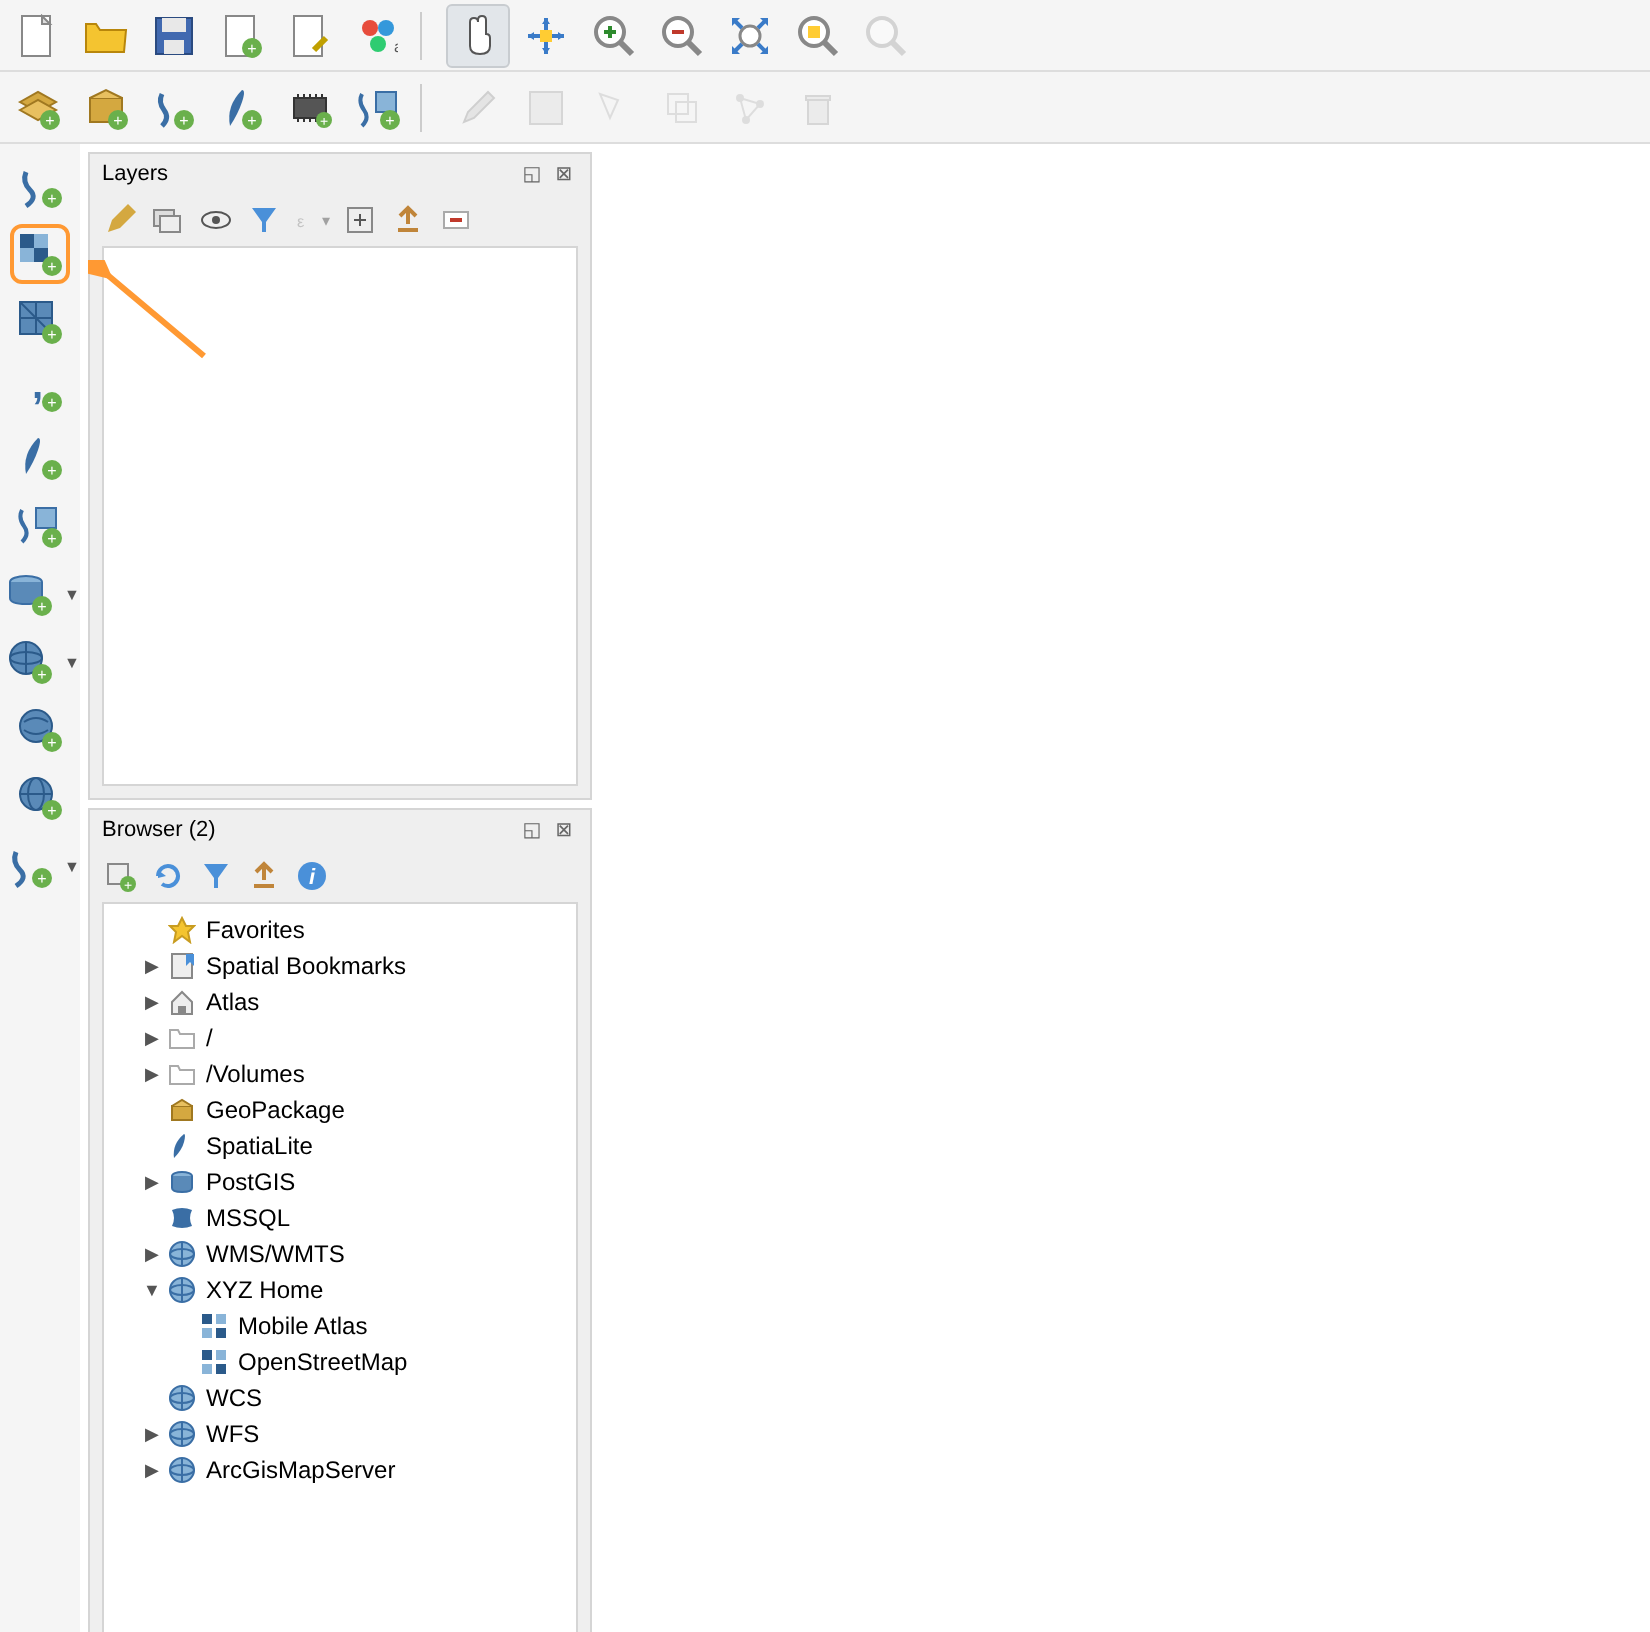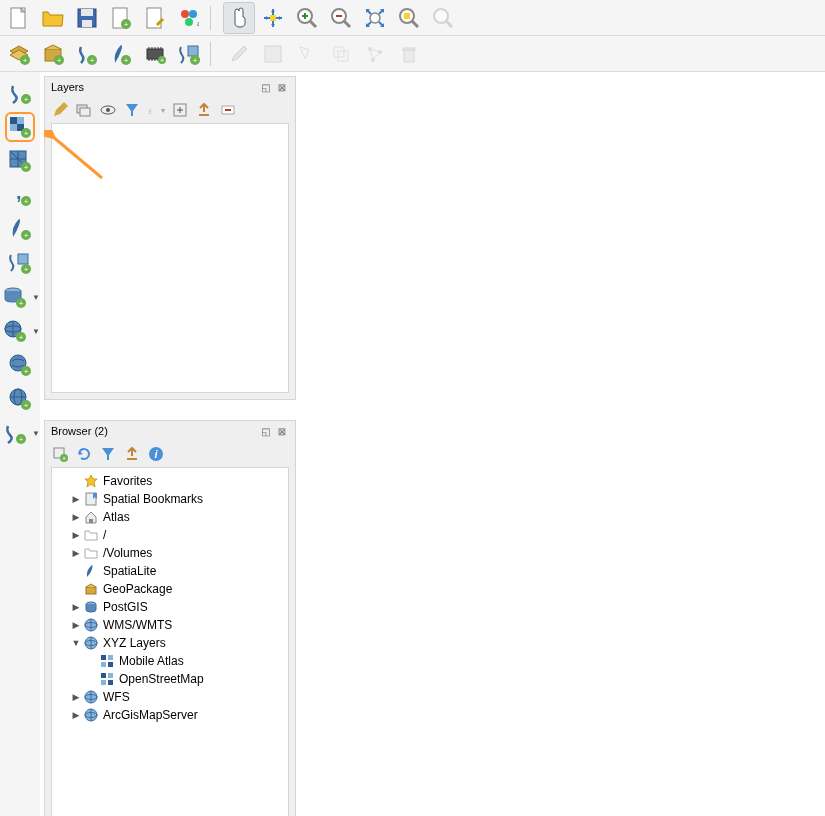--- a/index.html
+++ b/index.html
@@ -13,21 +13,21 @@
   .sep { width: 8px; height: 24px; border-left: 1px solid #ccc; margin: 0 4px; }
   .icon { width: 22px; height: 22px; display: flex; align-items: center; justify-content: center; }
   
   .main { display: flex; height: calc(100% - 72px); }
   .side-toolbar { width: 40px; background: #f5f5f5; display: flex; flex-direction: column; align-items: center; padding-top: 6px; gap: 4px; }
   .side-btn { width: 30px; height: 30px; display: flex; align-items: center; justify-content: center; cursor: pointer; position: relative; }
   .side-btn.highlighted { border: 2px solid #ff9933; border-radius: 6px; }
   .dropdown-arrow { font-size: 8px; color: #555; margin-left: 2px; }
   .side-row { display: flex; align-items: center; }
   
-  .panels { width: 256px; display: flex; flex-direction: column; gap: 20px; padding: 4px 0 0 4px; }
+  .panels { width: 256px; display: flex; flex-direction: column; gap: 4px; padding: 4px 0 0 4px; }
   .panel { background: #efefef; border: 1px solid #d5d5d5; display: flex; flex-direction: column; }
   .panel-header { display: flex; align-items: center; padding: 3px 6px; font-size: 11px; background: #efefef; }
   .panel-header .title { flex: 1; }
   .panel-header .winbtn { width: 14px; height: 14px; margin-left: 2px; cursor: pointer; font-size: 10px; display: flex; align-items: center; justify-content: center; color: #666; }
   .panel-toolbar { display: flex; padding: 4px 6px; gap: 6px; align-items: center; }
   .panel-toolbar .ptbtn { width: 18px; height: 18px; display: flex; align-items: center; justify-content: center; cursor: pointer; }
   .panel-body { background: #fff; margin: 0 6px 6px 6px; border: 1px solid #d5d5d5; overflow-y: auto; }
   .layers-body { height: 270px; }
   .browser-body { height: 402px; }
   
@@ -546,44 +546,53 @@
                 <svg width="14" height="12" viewBox="0 0 14 12">
                   <path d="M1 2 L1 11 L13 11 L13 4 L6 4 L5 2 Z" fill="#fff" stroke="#aaa"></path>
                 </svg>
               </span>
               <span class="label">/Volumes</span>
             </div>
             <div class="tree-item indent1">
               <span class="caret"></span>
               <span class="ticon">
                 <svg width="14" height="14" viewBox="0 0 14 14">
-                  <path d="M3 13 Q2 6 8 1 Q9 1 8 5 Q7 9 3 13" fill="#3a6ea5"></path>
-                </svg>
-              </span>
-              <span class="label">SpatiaLite</span>
-            </div>
-            <div class="tree-item indent1">
-              <span class="caret"></span>
-              <span class="ticon">
-                <svg width="14" height="14" viewBox="0 0 14 14">
                   <rect x="2" y="5" width="10" height="7" fill="#d4a840" stroke="#a07820"></rect>
                   <path d="M2 5 L7 2 L12 5" fill="#e8c060" stroke="#a07820"></path>
                 </svg>
               </span>
               <span class="label">GeoPackage</span>
             </div>
             <div class="tree-item indent1">
+              <span class="caret"></span>
+              <span class="ticon">
+                <svg width="14" height="14" viewBox="0 0 14 14">
+                  <path d="M3 13 Q2 6 8 1 Q9 1 8 5 Q7 9 3 13" fill="#3a6ea5"></path>
+                </svg>
+              </span>
+              <span class="label">SpatiaLite</span>
+            </div>
+            <div class="tree-item indent1">
               <span class="caret">▶</span>
               <span class="ticon">
                 <svg width="14" height="14" viewBox="0 0 14 14">
                   <ellipse cx="7" cy="4" rx="5" ry="2" fill="#89b4d8" stroke="#3a6ea5"></ellipse>
                   <path d="M2 4 L2 10 Q2 12 7 12 Q12 12 12 10 L12 4" fill="#5a8ab8" stroke="#3a6ea5"></path>
                 </svg>
               </span>
               <span class="label">PostGIS</span>
+            </div>
+            <div class="tree-item indent1">
+              <span class="caret"></span>
+              <span class="ticon">
+                <svg width="14" height="14" viewBox="0 0 14 14">
+                  <path d="M2 3 Q7 1 12 3 Q10 7 12 11 Q7 13 2 11 Q4 7 2 3" fill="#3a6ea5"></path>
+                </svg>
+              </span>
+              <span class="label">MSSQL</span>
             </div>
             <div class="tree-item indent1">
               <span class="caret">▶</span>
               <span class="ticon">
                 <svg width="14" height="14" viewBox="0 0 14 14">
                   <circle cx="7" cy="7" r="6" fill="#89b4d8" stroke="#3a6ea5"></circle>
                   <ellipse cx="7" cy="7" rx="6" ry="2.5" fill="none" stroke="#3a6ea5"></ellipse>
                   <line x1="7" y1="1" x2="7" y2="13" stroke="#3a6ea5"></line>
                 </svg>
               </span>
@@ -591,21 +600,21 @@
             </div>
             <div class="tree-item indent1">
               <span class="caret">▼</span>
               <span class="ticon">
                 <svg width="14" height="14" viewBox="0 0 14 14">
                   <circle cx="7" cy="7" r="6" fill="#89b4d8" stroke="#3a6ea5"></circle>
                   <ellipse cx="7" cy="7" rx="6" ry="2.5" fill="none" stroke="#3a6ea5"></ellipse>
                   <line x1="7" y1="1" x2="7" y2="13" stroke="#3a6ea5"></line>
                 </svg>
               </span>
-              <span class="label">XYZ Layers</span>
+              <span class="label">XYZ Home</span>
             </div>
             <div class="tree-item indent2">
               <span class="caret"></span>
               <span class="ticon">
                 <svg width="14" height="14" viewBox="0 0 14 14">
                   <rect x="1" y="1" width="5" height="5" fill="#2b5a8a"></rect>
                   <rect x="8" y="1" width="5" height="5" fill="#89b4d8"></rect>
                   <rect x="1" y="8" width="5" height="5" fill="#89b4d8"></rect>
                   <rect x="8" y="8" width="5" height="5" fill="#2b5a8a"></rect>
                 </svg>
@@ -616,20 +625,31 @@
               <span class="caret"></span>
               <span class="ticon">
                 <svg width="14" height="14" viewBox="0 0 14 14">
                   <rect x="1" y="1" width="5" height="5" fill="#2b5a8a"></rect>
                   <rect x="8" y="1" width="5" height="5" fill="#89b4d8"></rect>
                   <rect x="1" y="8" width="5" height="5" fill="#89b4d8"></rect>
                   <rect x="8" y="8" width="5" height="5" fill="#2b5a8a"></rect>
                 </svg>
               </span>
               <span class="label">OpenStreetMap</span>
+            </div>
+            <div class="tree-item indent1">
+              <span class="caret"></span>
+              <span class="ticon">
+                <svg width="14" height="14" viewBox="0 0 14 14">
+                  <circle cx="7" cy="7" r="6" fill="#89b4d8" stroke="#3a6ea5"></circle>
+                  <ellipse cx="7" cy="7" rx="6" ry="2.5" fill="none" stroke="#3a6ea5"></ellipse>
+                  <line x1="7" y1="1" x2="7" y2="13" stroke="#3a6ea5"></line>
+                </svg>
+              </span>
+              <span class="label">WCS</span>
             </div>
             <div class="tree-item indent1">
               <span class="caret">▶</span>
               <span class="ticon">
                 <svg width="14" height="14" viewBox="0 0 14 14">
                   <circle cx="7" cy="7" r="6" fill="#89b4d8" stroke="#3a6ea5"></circle>
                   <ellipse cx="7" cy="7" rx="6" ry="2.5" fill="none" stroke="#3a6ea5"></ellipse>
                   <line x1="7" y1="1" x2="7" y2="13" stroke="#3a6ea5"></line>
                 </svg>
               </span>

